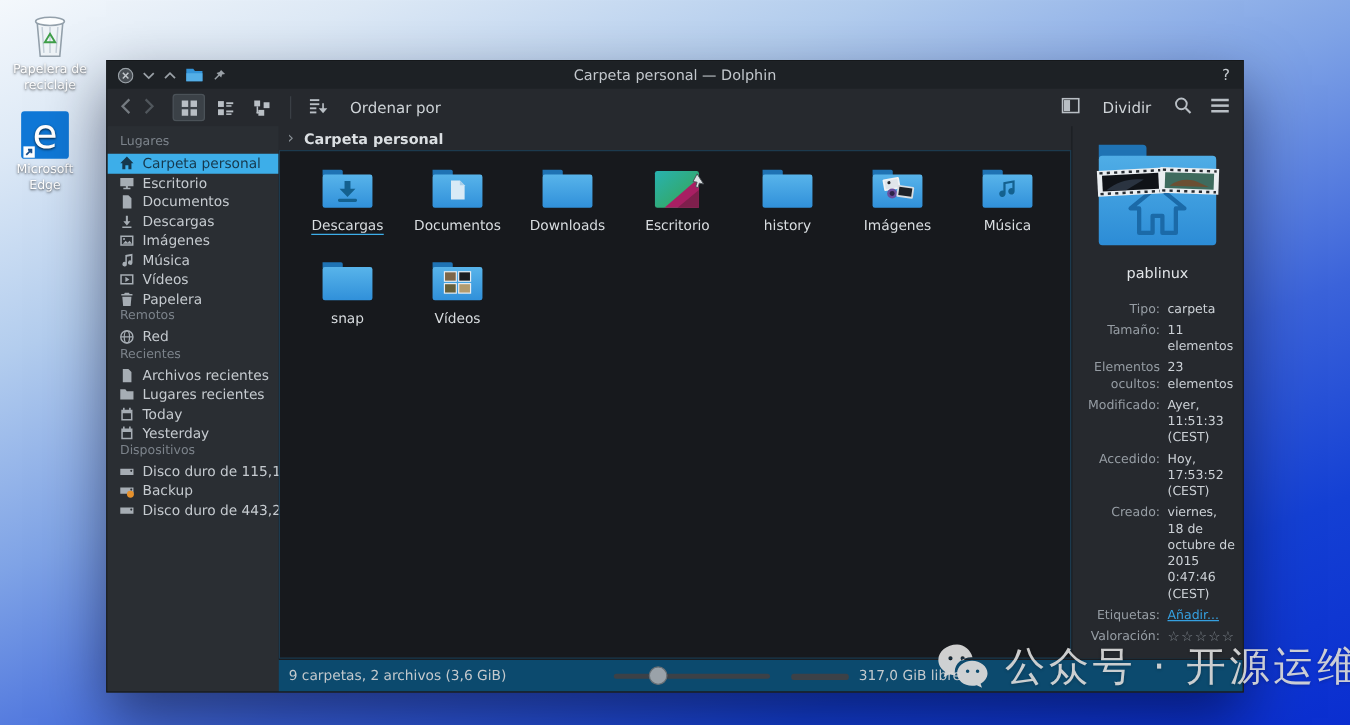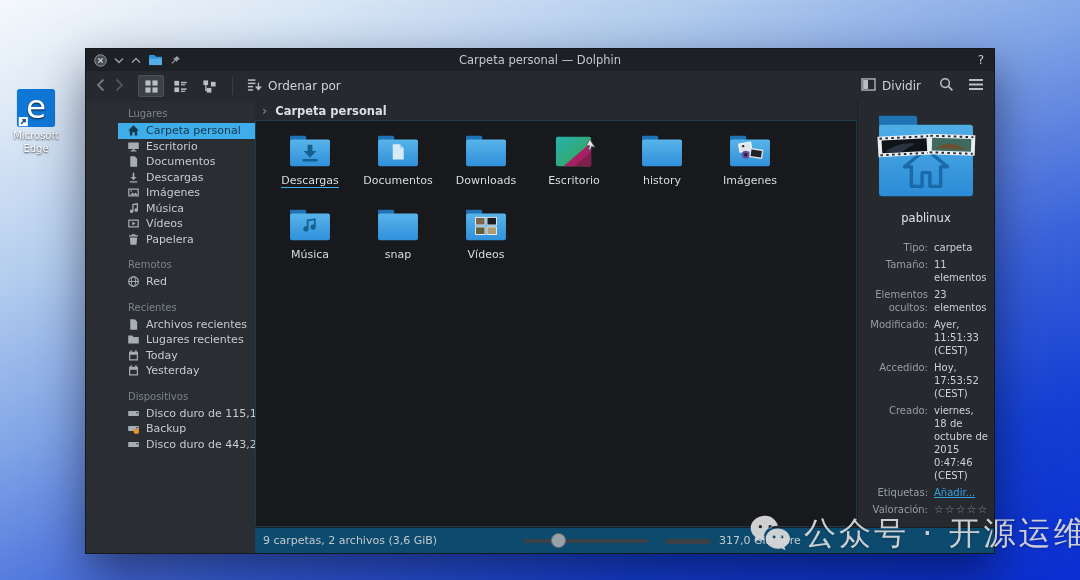--- a/index.html
+++ b/index.html
@@ -26,27 +26,27 @@
     font-size:11.5px; pointer-events:none; }
   .help-btn { position:absolute; right:10px; color:#c3c8cd; font-size:12px; }
 
   .toolbar { height:30px; background:#26292e; display:flex; align-items:center;
     padding:0 10px; flex:0 0 auto; }
   .nav-arrows { display:flex; gap:10px; align-items:center; }
   .viewbtns { display:flex; gap:3px; margin-left:14px; }
   .vbtn { width:26px; height:22px; display:flex; align-items:center; justify-content:center; border-radius:3px; color:#b9bfc5;}
   .vbtn.sel { background:#3b4147; box-shadow:inset 0 0 0 1px #4b5258; }
   .tsep { width:1px; height:18px; background:#3a3f45; margin:0 10px; }
-  .tool-btn { display:flex; align-items:center; gap:6px; color:#ced3d7; padding:2px 4px; }
+  .tool-btn { display:flex; align-items:center; gap:18px; color:#ced3d7; padding:2px 4px; }
   .tb-right { margin-left:auto; display:flex; align-items:center; gap:14px; }
 
-  .content { flex:1; display:flex; min-height:0;padding-left:32px; }
+  .content { flex:1; display:flex; min-height:0; }
   
   .sidebar { width:137px; background:#2a2e33; padding-top:7px; overflow:hidden; flex:0 0 auto; }
-  .side-header { color:#7c838b; font-size:10px; padding:0 0 4px 10px; margin-top:12px; }
+  .side-header { color:#7c838b; font-size:10px; padding:0 0 4px 10px; }
   .side-header:first-child { margin-top:0; }
   .side-item { display:flex; align-items:center; gap:6px; height:15.5px; padding-left:9px;
     color:#c6cbd0; font-size:11px; white-space:nowrap; }
   .side-item .si { width:13px; height:13px; display:flex; align-items:center; color:#a6adb4; flex:0 0 auto;}
   .side-item.sel { background:#3daee9; color:#16384c; }
   .side-item.sel .si { color:#16384c; }
 
   .rightcol { flex:1; display:flex; flex-direction:column; min-width:0; }
   .rtop { flex:1; display:flex; min-height:0; }
   .central { flex:1; display:flex; flex-direction:column; min-width:0; }
@@ -93,20 +93,31 @@
   .wm { position:absolute; left:748px; top:512px; display:flex; align-items:center; gap:10px;
     z-index:60; opacity:.95; }
   .wm .wtext { color:#d6d6d6; font-size:32px; letter-spacing:3px;
     text-shadow:0 1px 3px rgba(0,0,0,.25); white-space:nowrap; }
 </style>
 </head>
 <body>
 
 <div class="desktop">
 
+  <div class="dicon" style="left:4px; top:6px;">
+    <div class="dimg">
+      <svg viewBox="0 0 40 46" width="36" height="42">
+        <path d="M8.5 12h23l-2.8 31H11.3z" fill="#eef3f7" stroke="#93a0ab" stroke-width="1.4"></path>
+        <ellipse cx="20" cy="12" rx="12.8" ry="3.6" fill="#fbfdfe" stroke="#93a0ab" stroke-width="1.4"></ellipse>
+        <path d="M13 17l1.6 23M20 17v23M27 17l-1.6 23" stroke="#c3ced8" stroke-width="1.3" fill="none"></path>
+        <path d="M20 23l4.6 7.6h-9.2z" fill="none" stroke="#3f9e49" stroke-width="1.7"></path>
+      </svg>
+    </div>
+    <div>Papelera de reciclaje</div>
+  </div>
 
   <div class="dicon" style="left:0px; top:88px;">
     <div class="dimg">
       <svg viewBox="0 0 44 44" width="40" height="40">
         <rect x="1" y="1" width="42" height="42" rx="3" fill="#1078d7"></rect>
         <text x="22" y="33" font-size="36" fill="#ffffff" text-anchor="middle" font-family="DejaVu Sans, sans-serif">e</text>
         <rect x="3" y="32" width="10" height="10" fill="#ffffff"></rect>
         <path d="M5.5 39.5l4.5-4.5M10 38v-3h-3" stroke="#1b4f8a" stroke-width="1.6" fill="none"></path>
       </svg>
     </div>

